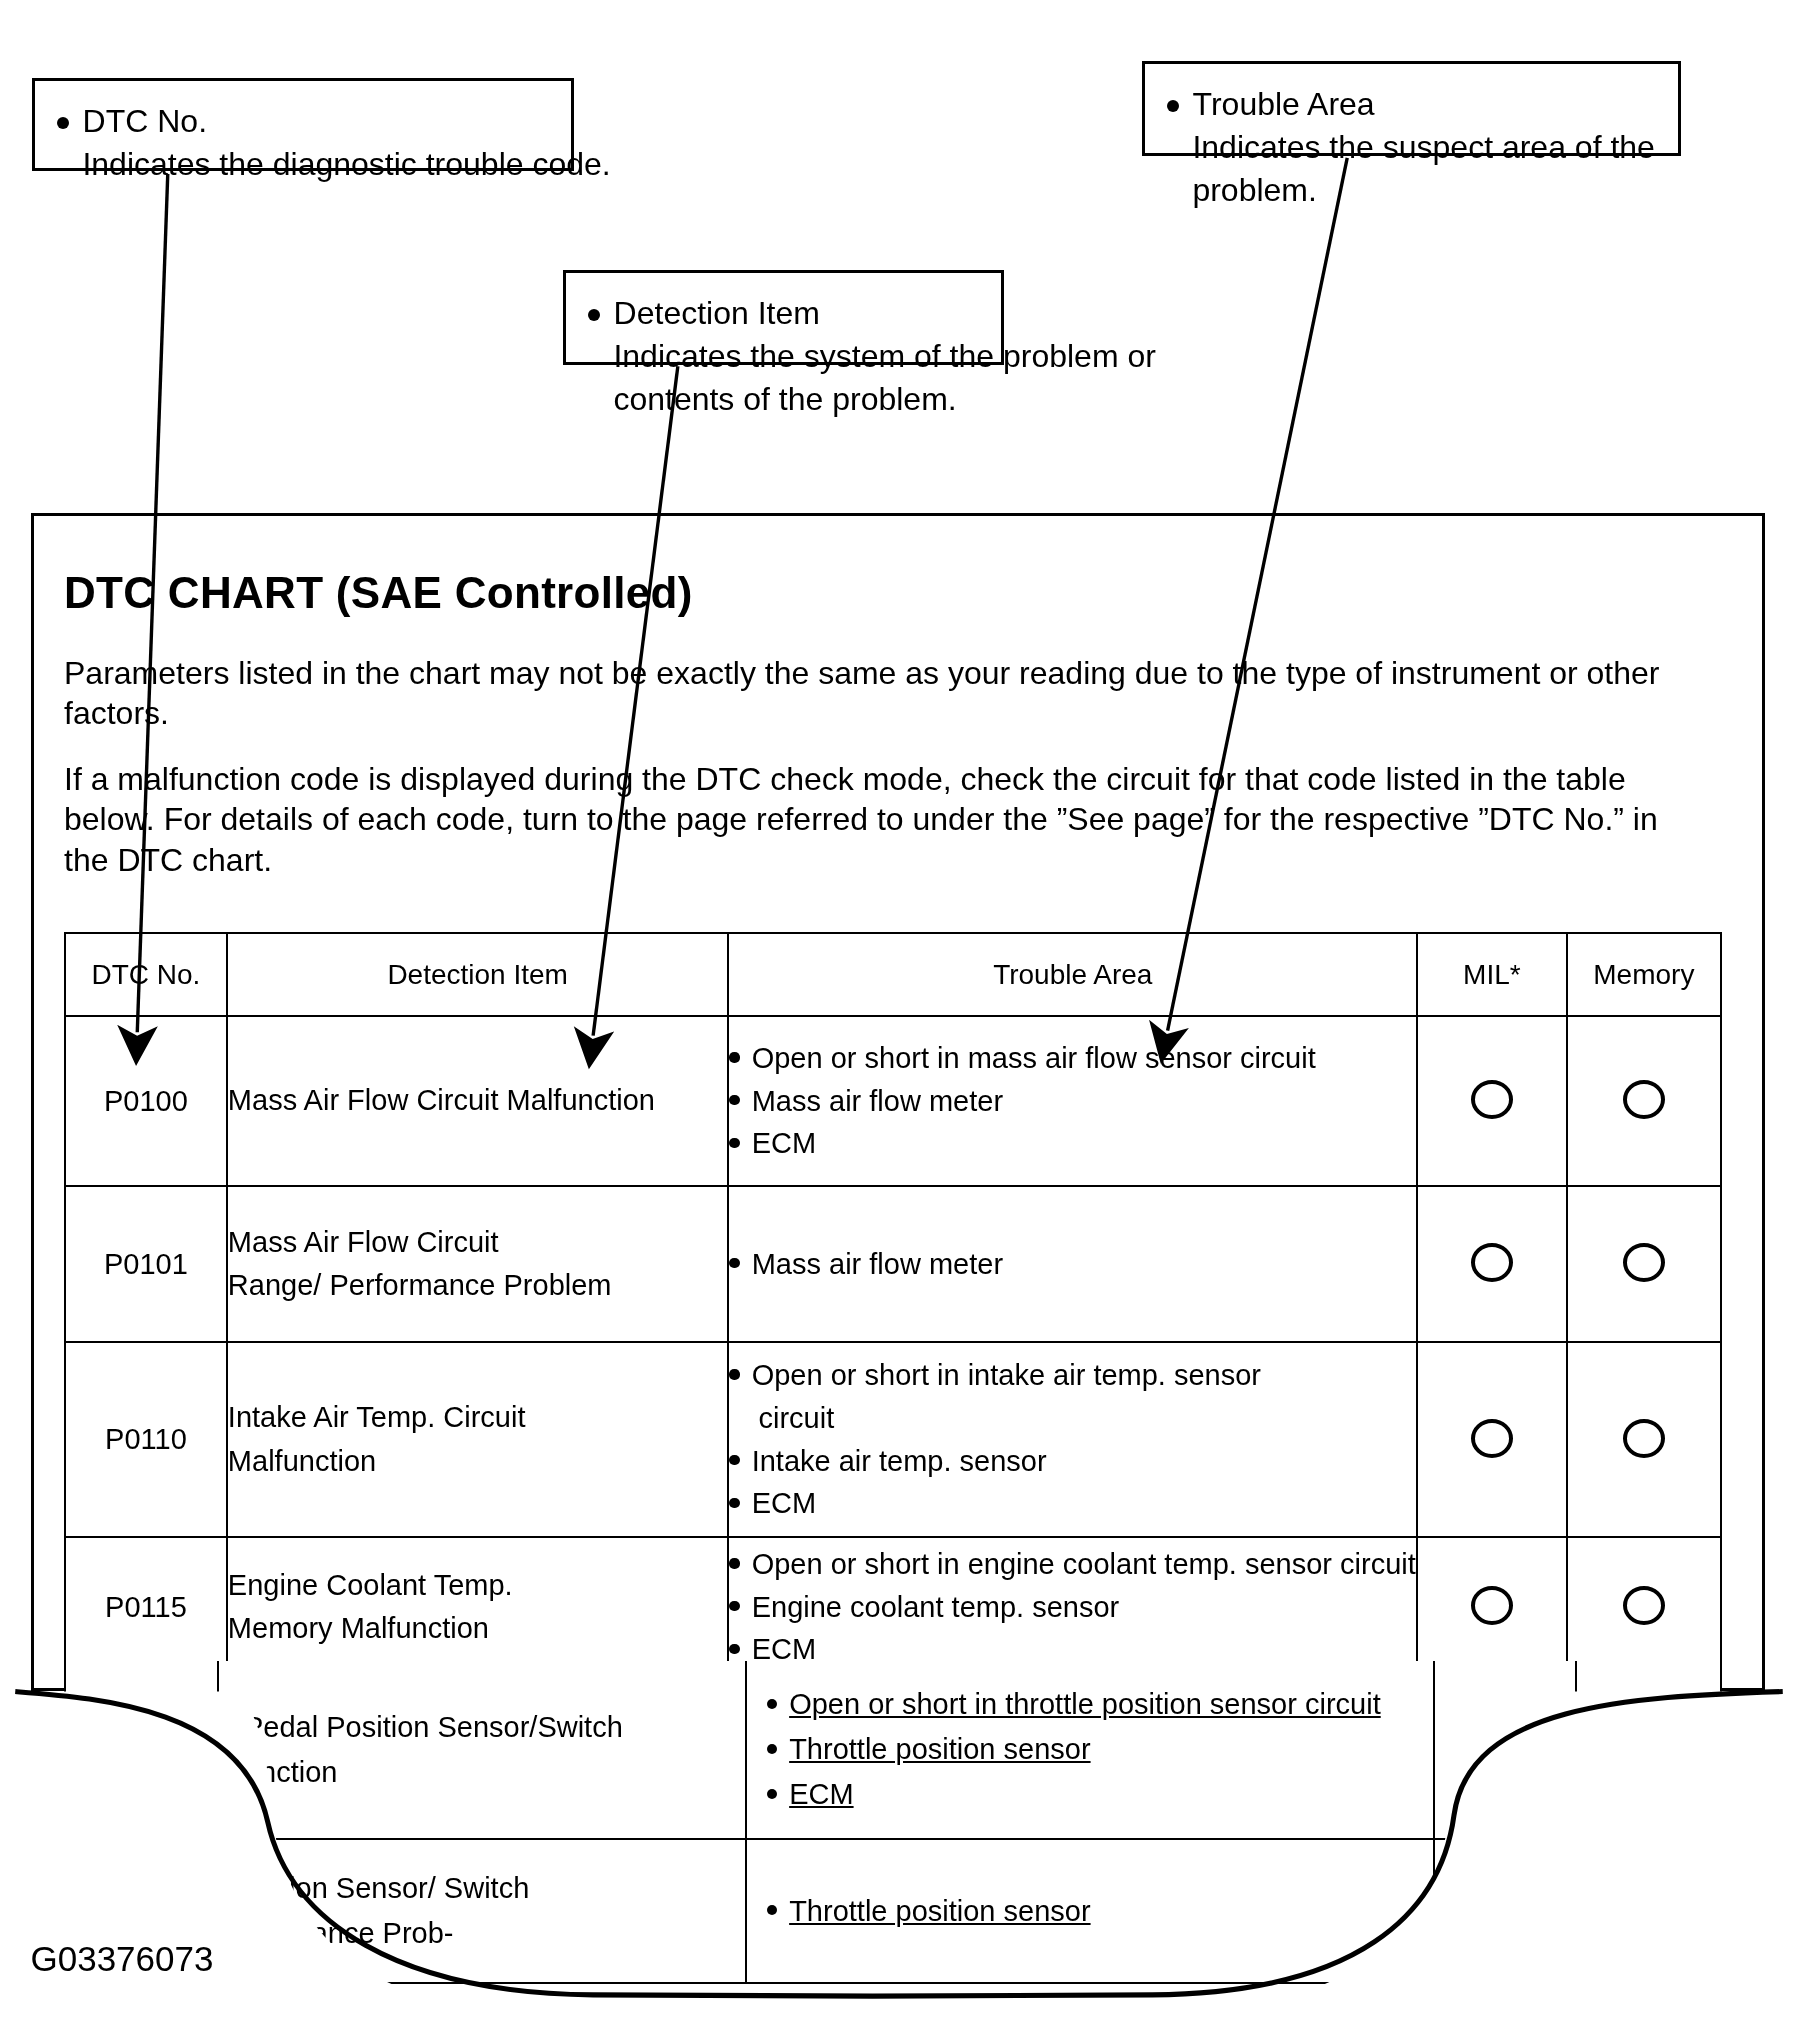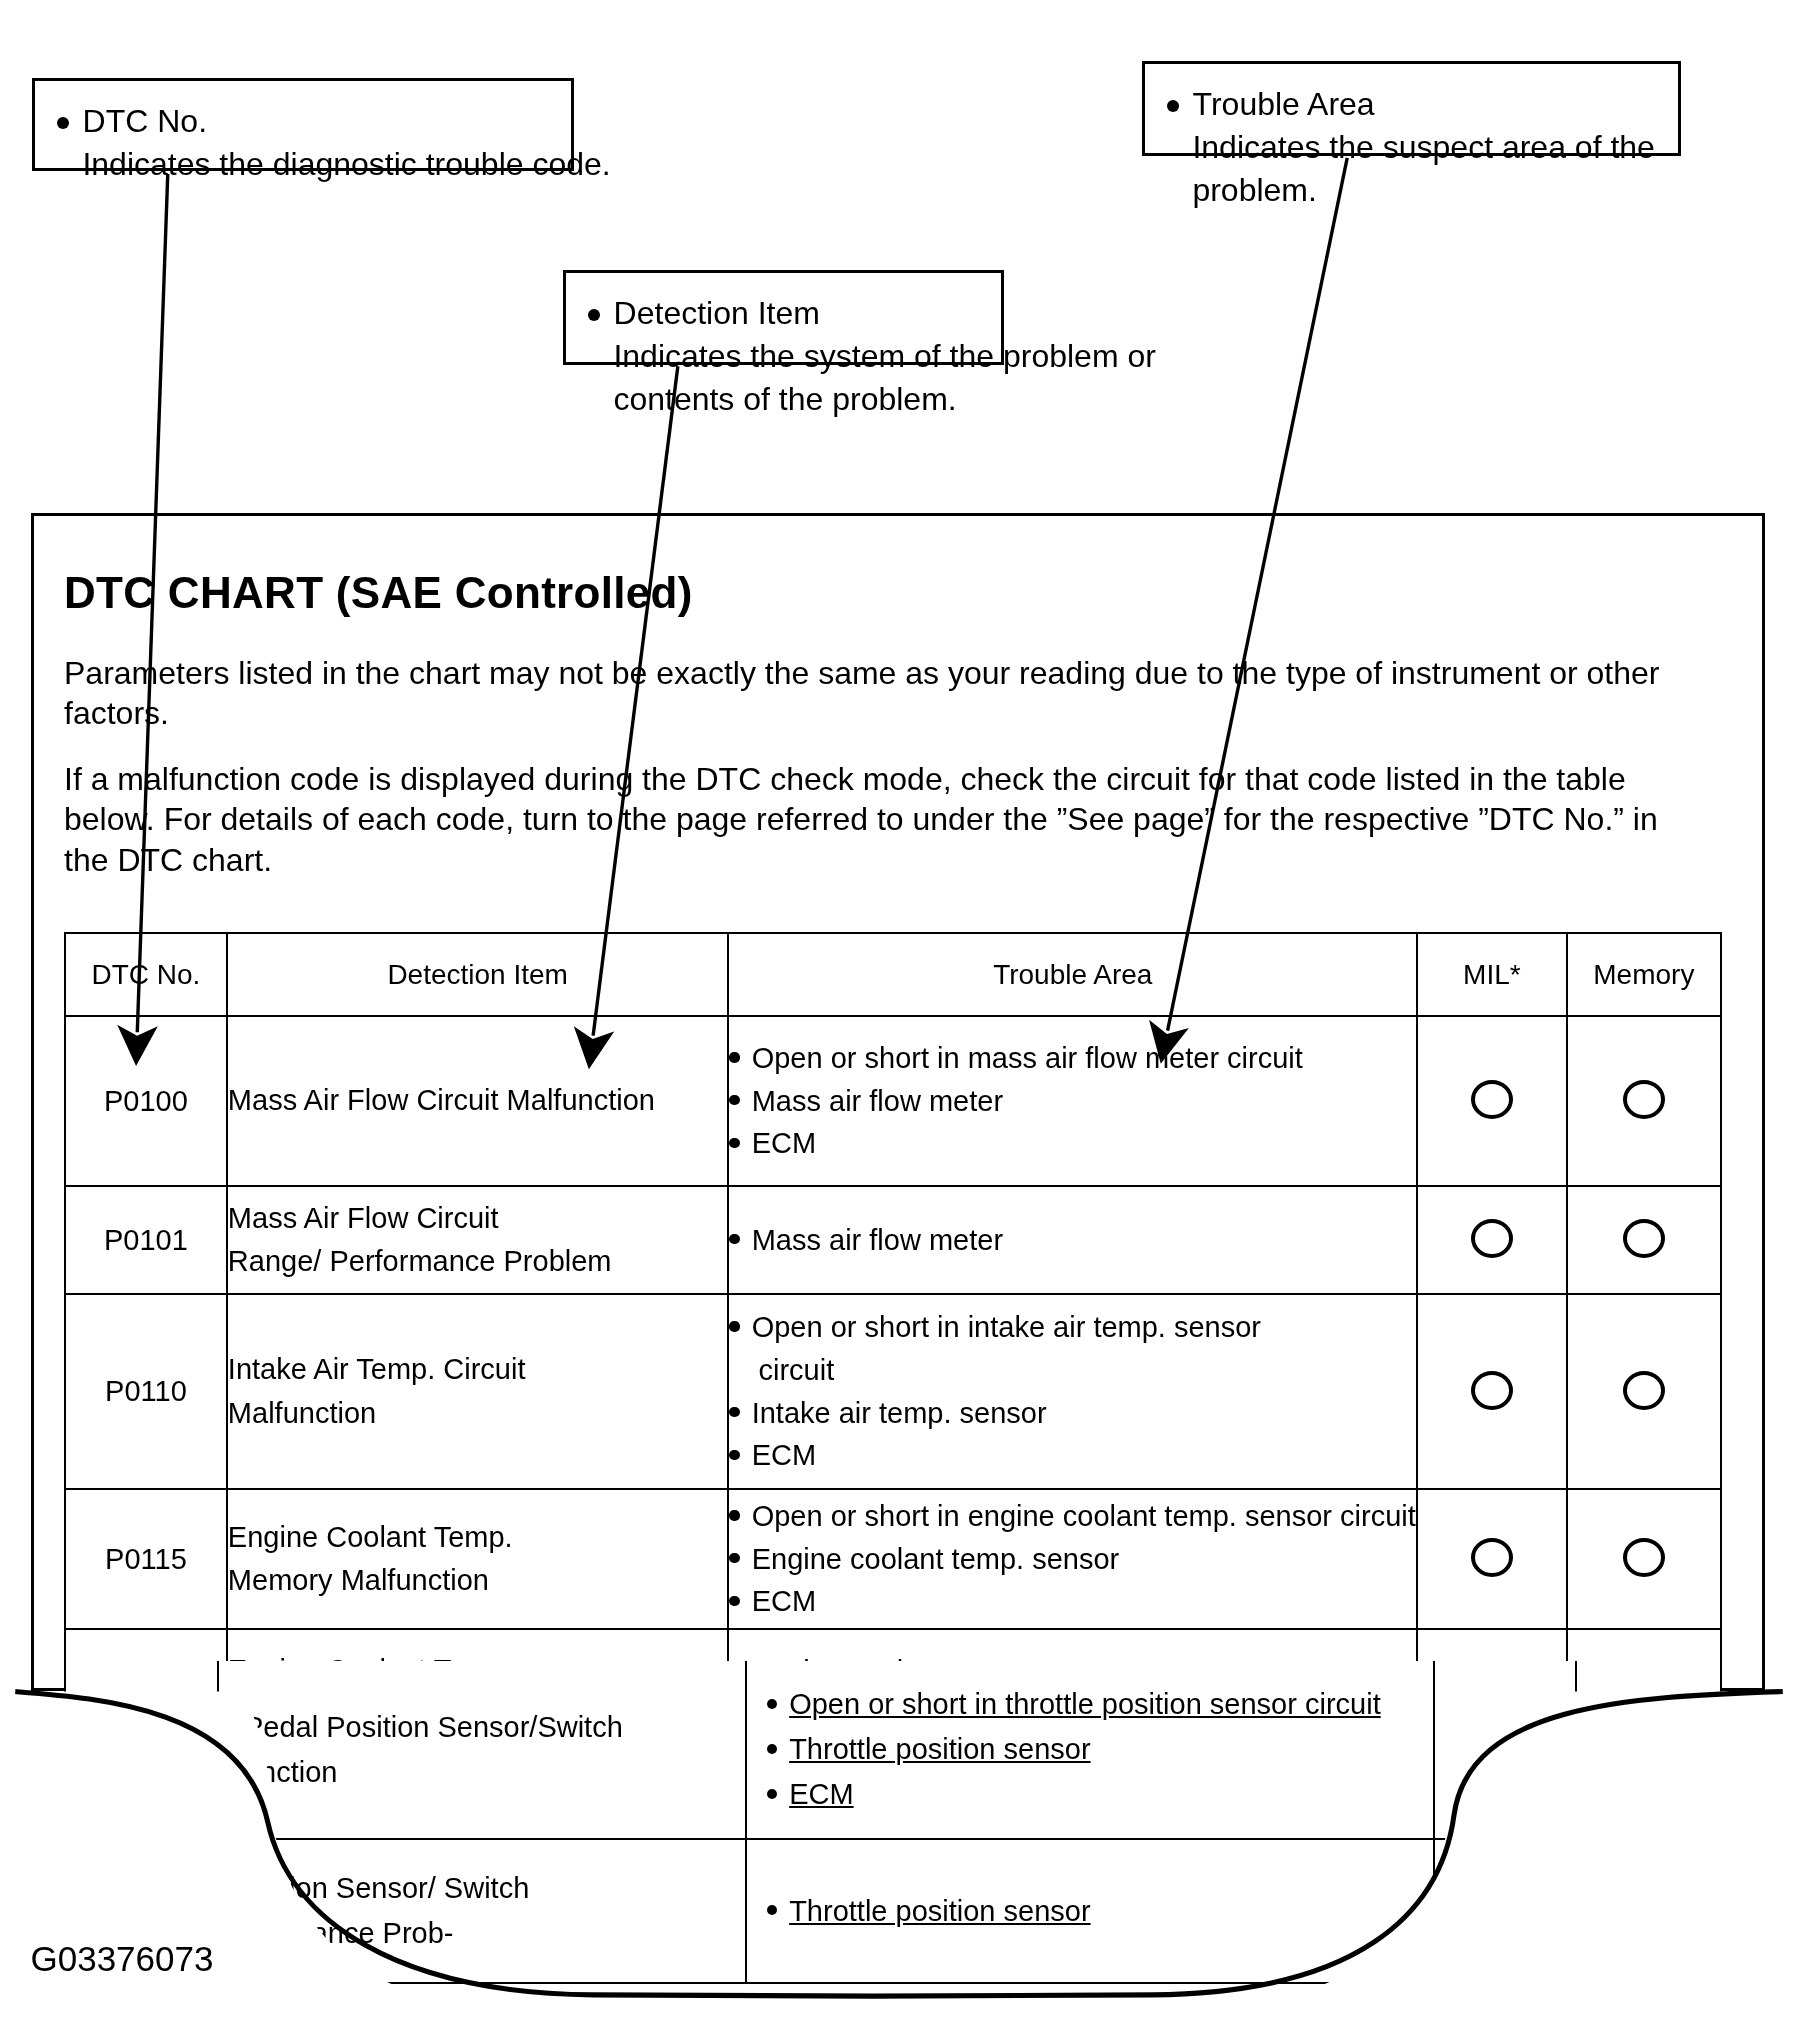--- a/index.html
+++ b/index.html
@@ -276,35 +276,35 @@
   </thead>
   <tbody id="dtc-body">
       <tr style="height: 170px;">
         <td class="cell-dtc">P0100</td>
         <td class="cell-det">
           <div class="tb-line">Mass Air Flow Circuit Malfunction</div>
         </td>
         <td class="cell-trb">
           <div class="bl">
             <span class="d"></span>
-            <span>Open or short in mass air flow meter circuit</span>
+            <span>Open or short in mass air flow sensor circuit</span>
           </div>
           <div class="bl">
             <span class="d"></span>
             <span>Mass air flow meter</span>
           </div>
           <div class="bl">
             <span class="d"></span>
             <span>ECM</span>
           </div>
         </td>
         <td class="cell-mil"><span class="circle-mark"></span></td>
         <td class="cell-mem"><span class="circle-mark"></span></td>
       </tr>
-      <tr style="height: 108px;">
+      <tr style="height: 156px;">
         <td class="cell-dtc">P0101</td>
         <td class="cell-det">
           <div class="tb-line">Mass Air Flow Circuit</div>
           <div class="tb-line">Range/ Performance Problem</div>
         </td>
         <td class="cell-trb">
           <div class="bl">
             <span class="d"></span>
             <span>Mass air flow meter</span>
           </div>

